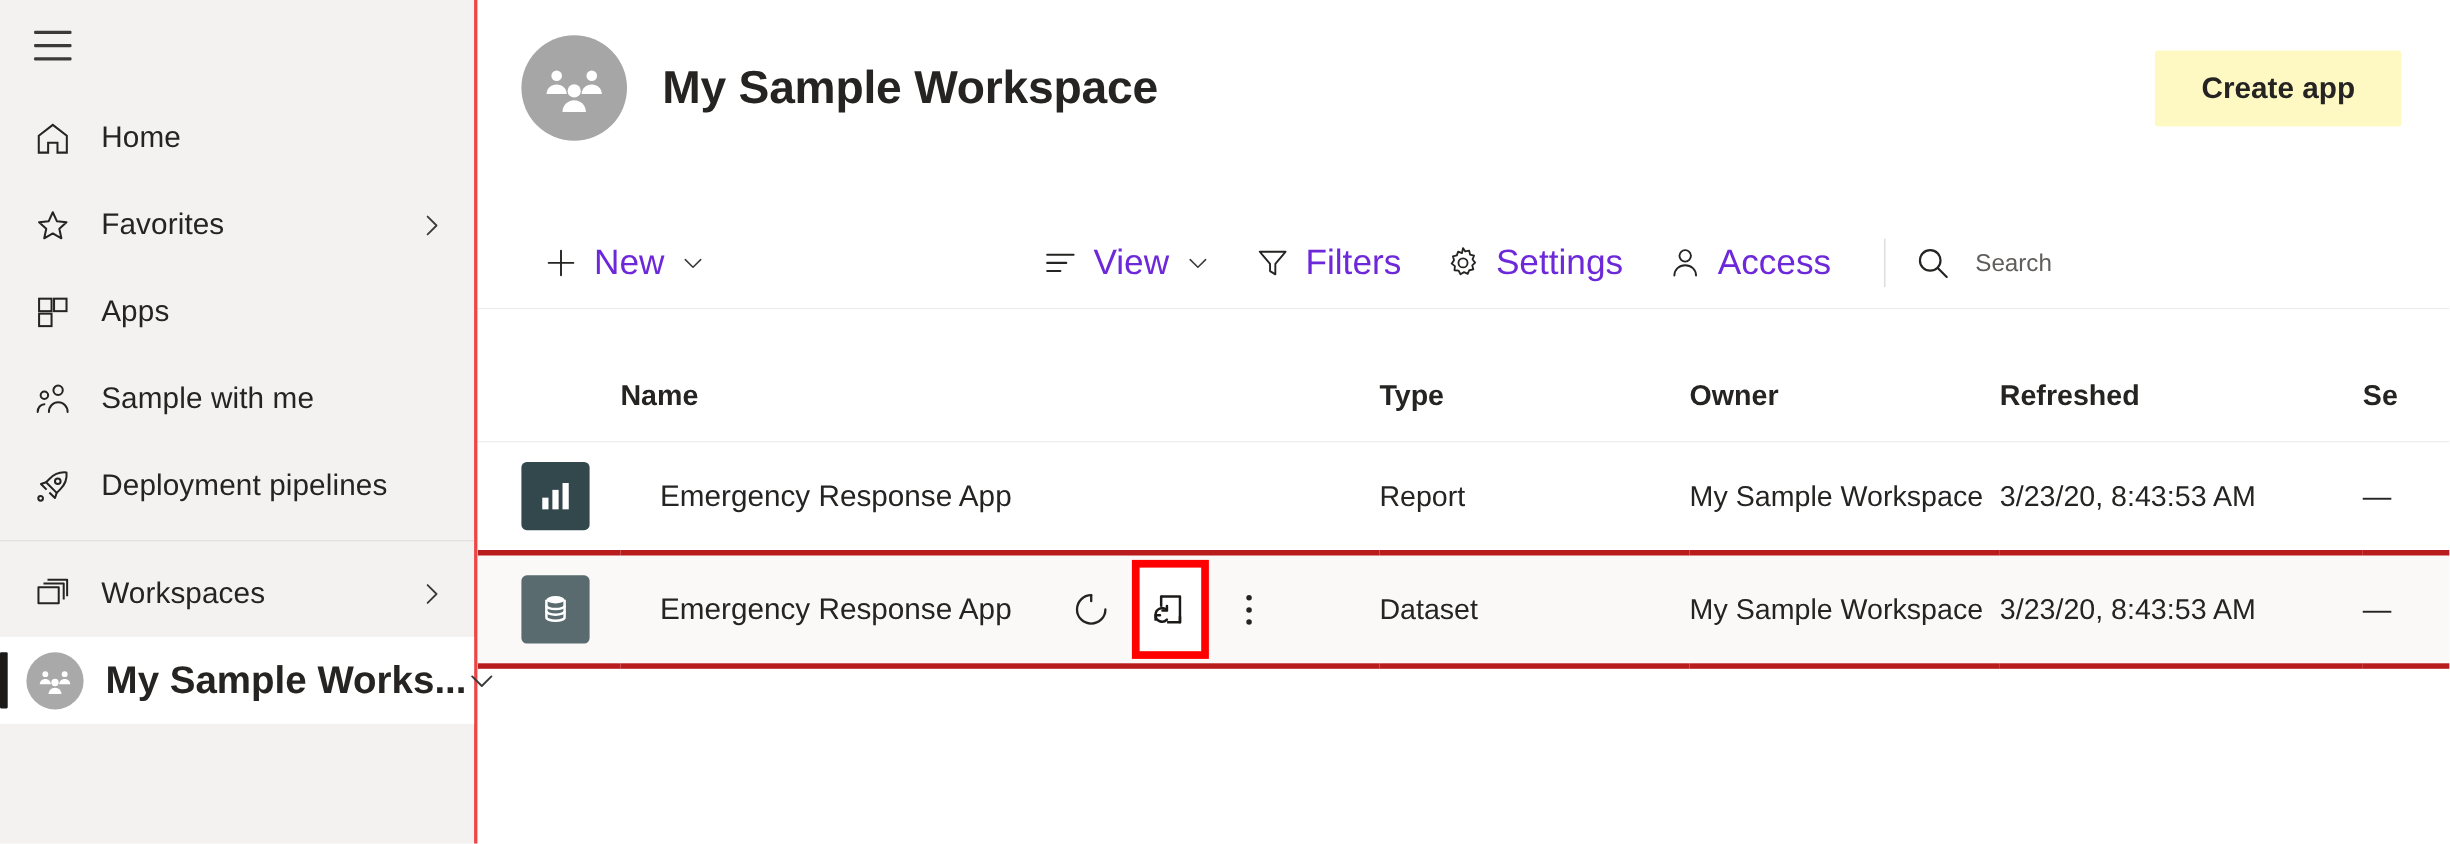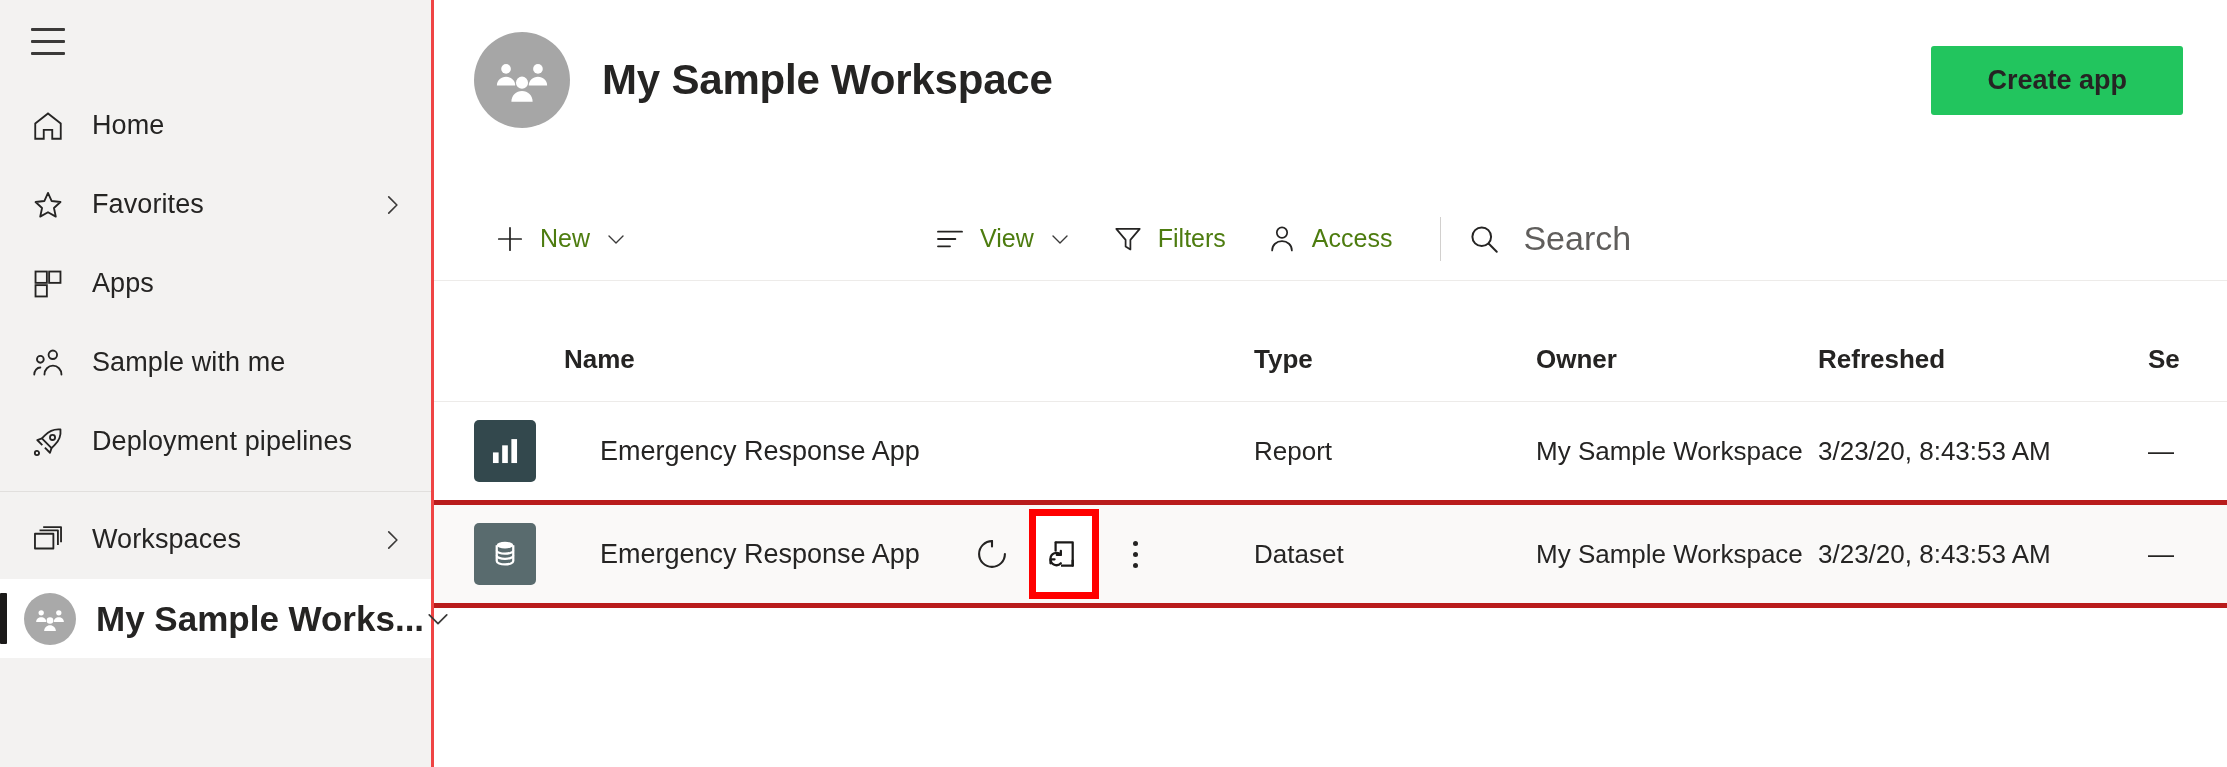--- a/index.html
+++ b/index.html
@@ -159,27 +159,27 @@
   .ws-title {
     font-size: 42px;
     font-weight: 600;
     margin-left: 32px;
     color: #252423;
     white-space: nowrap;
     letter-spacing: -0.2px;
   }
   .create-app-btn {
     margin-left: auto;
-    background: #22c55e;
+    background: #fef9c3;
     color: #252423;
     border: none;
     font-family: inherit;
     font-size: 27px;
     font-weight: 700;
-    padding: 19px 56px;
+    padding: 19px 42px;
     border-radius: 3px;
     cursor: pointer;
     white-space: nowrap;
   }
 
   
   .toolbar {
     height: 84px;
     flex: 0 0 84px;
     display: flex;
@@ -199,41 +199,41 @@
     color: #252423;
     white-space: nowrap;
   }
   .tb-ico {
     display: flex;
     align-items: center;
     justify-content: center;
     color: #252423;
   }
   .tb-label {
-    font-size: 25px;
+    font-size: 32px;
     margin-left: 14px;
-    color: #4d7c0f;
+    color: #6d28d9;
   }
   .tb-caret { margin-left: 14px; display: flex; align-items: center; color: #3b3a39; }
   .tb-spacer { width: 266px; }
   .tb-sep {
     width: 1px;
     height: 44px;
     background: #d2d0ce;
     margin: 0 26px 0 28px;
   }
   .search-wrap {
     display: flex;
     align-items: center;
     height: 64px;
     cursor: text;
     padding-right: 20px;
   }
   .search-placeholder {
-    font-size: 34px;
+    font-size: 22px;
     color: #605e5c;
     margin-left: 22px;
     text-align: right;
   }
 
   
   .table-area {
     flex: 1 1 auto;
     overflow: hidden;
     padding-left: 0;
@@ -501,20 +501,29 @@
 
       <button class="tb-btn">
         <span class="tb-ico">
           <svg width="32" height="32" viewBox="0 0 24 24" fill="none" stroke="currentColor" stroke-width="1.3">
             <path d="M3.2 4.4h17.6l-7 8.3v7.1l-3.6-2.2v-4.9z" stroke-linejoin="round"></path>
           </svg>
         </span>
         <span class="tb-label">Filters</span>
       </button>
 
+      <button class="tb-btn">
+        <span class="tb-ico">
+          <svg width="32" height="32" viewBox="0 0 24 24" fill="none" stroke="currentColor" stroke-width="1.25">
+            <circle cx="12" cy="12" r="3.1"></circle>
+            <path d="M12 1.9l1.5 2.3 2.7-.6.6 2.7 2.7.8-1 2.6 1.8 2.1-2 1.9.7 2.7-2.7.6-1.1 2.5-2.5-1.2-2.4 1.4-1.3-2.4-2.8-.3.3-2.8-2.2-1.7 1.6-2.3-.8-2.7 2.7-.6.9-2.6 2.6 1z" stroke-linejoin="round"></path>
+          </svg>
+        </span>
+        <span class="tb-label">Settings</span>
+      </button>
 
       <button class="tb-btn">
         <span class="tb-ico">
           <svg width="32" height="32" viewBox="0 0 24 24" fill="none" stroke="currentColor" stroke-width="1.3">
             <circle cx="12" cy="7.2" r="3.9"></circle>
             <path d="M4.6 20.6c0-4.1 3.3-7 7.4-7s7.4 2.9 7.4 7" stroke-linecap="round"></path>
           </svg>
         </span>
         <span class="tb-label">Access</span>
       </button>

